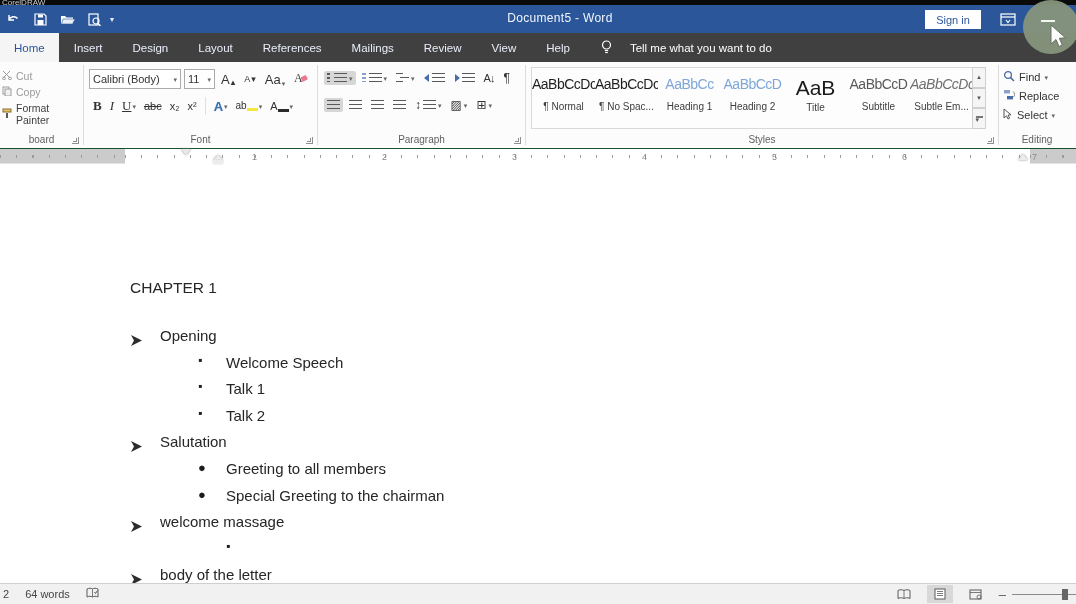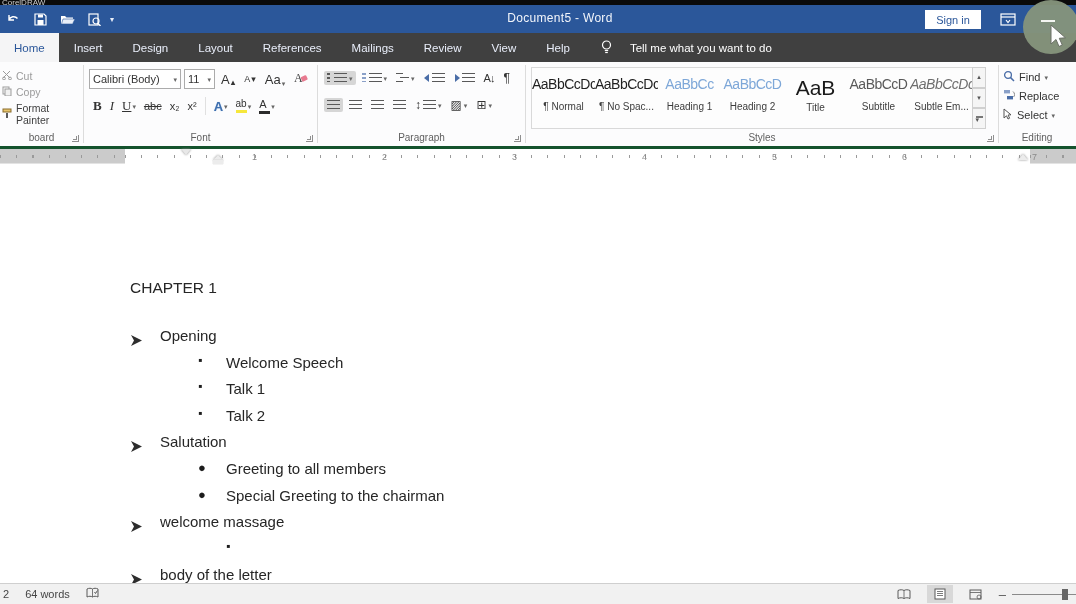--- a/index.html
+++ b/index.html
@@ -26,21 +26,21 @@
   #minimize-dash { position:absolute; left:1041px; top:20px; width:14px; height:2px; background:#f4f6f2; z-index:41; }
   #cursor { position:absolute; left:1048px; top:24px; z-index:42; }
 
   
   #tabrow { position:absolute; left:0; top:33px; width:1076px; height:29px; background:#404040; display:flex; align-items:stretch; }
   .rtab { color:#e9eefa; font-size:11.5px; display:flex; align-items:center; padding:0 15px; }
   .rtab.active { background:#f5f5f6; color:#2b579a; padding:0 14px; }
   #tellme { display:flex; align-items:center; gap:18px; color:#fff; font-size:11.5px; padding-left:16px; }
 
   
-  #ribbon { position:absolute; left:0; top:62px; width:1076px; height:87px; background:#fcfcfd; border-bottom:3px solid #14532d; display:flex; }
+  #ribbon { position:absolute; left:0; top:62px; width:1076px; height:87px; background:#fcfcfd; border-bottom:1px solid #14532d; display:flex; }
   .grp { position:relative; height:100%; flex:none; }
   .gdiv { flex:none; width:1px; background:#dcdcdc; margin:3px 0; }
   .grp-label { position:absolute; bottom:3px; left:0; right:0; text-align:center; font-size:10px; color:#5f5f5f; }
   .launcher { position:absolute; bottom:4px; right:4px; width:7px; height:7px; border-right:1px solid #8f8f8f; border-bottom:1px solid #8f8f8f; }
   .launcher::after { content:""; position:absolute; right:1px; bottom:1px; width:3px; height:3px; border-right:1px solid #8f8f8f; border-bottom:1px solid #8f8f8f; }
 
   
   #grp-clipboard { width:83px; }
   .clip-item { display:flex; align-items:center; gap:4px; font-size:10.5px; padding:2px 0 2px 2px; }
   .clip-dim { color:#9b9b9b; }
@@ -57,21 +57,21 @@
   .sbtn { display:flex; align-items:flex-end; gap:1px; color:#333; padding:1px 3px; font-size:13px; }
   .sbtn .sm { font-size:9px; }
   .frow2 { display:flex; align-items:center; gap:2px; padding:8px 0 0 6px; font-size:13px; color:#333; }
   .fbtn { padding:0 3px; display:flex; align-items:center; gap:1px; }
   .bold { font-weight:bold; font-family:"Liberation Serif",serif; }
   .ital { font-style:italic; font-family:"Liberation Serif",serif; }
   .und { text-decoration:underline; font-family:"Liberation Serif",serif; }
   .strike { text-decoration:line-through; font-size:11px; }
   .subsup { font-size:11px; }
   .fx { color:#3f6fae; font-weight:bold; text-shadow:0 0 1px #9fc0e8; }
-  .colbar { display:flex; flex-direction:column; align-items:flex-start; line-height:1; }
+  .colbar { display:flex; align-items:flex-end; line-height:1; }
   .colbar .bar { width:11px; height:3px; margin-top:1px; }
   .bar-yellow { background:#f6e73c; }
   .bar-black { background:#2b2b2b; }
   .minidiv { width:1px; height:18px; background:#e0e0e0; margin:0 3px; }
 
   
   #grp-paragraph { width:207px; }
   .prow { display:flex; align-items:center; gap:3px; padding:7px 0 0 6px; }
   .prow2 { padding-top:9px; }
   .pbtn { display:flex; align-items:center; gap:2px; padding:2px 3px; border-radius:2px; }

